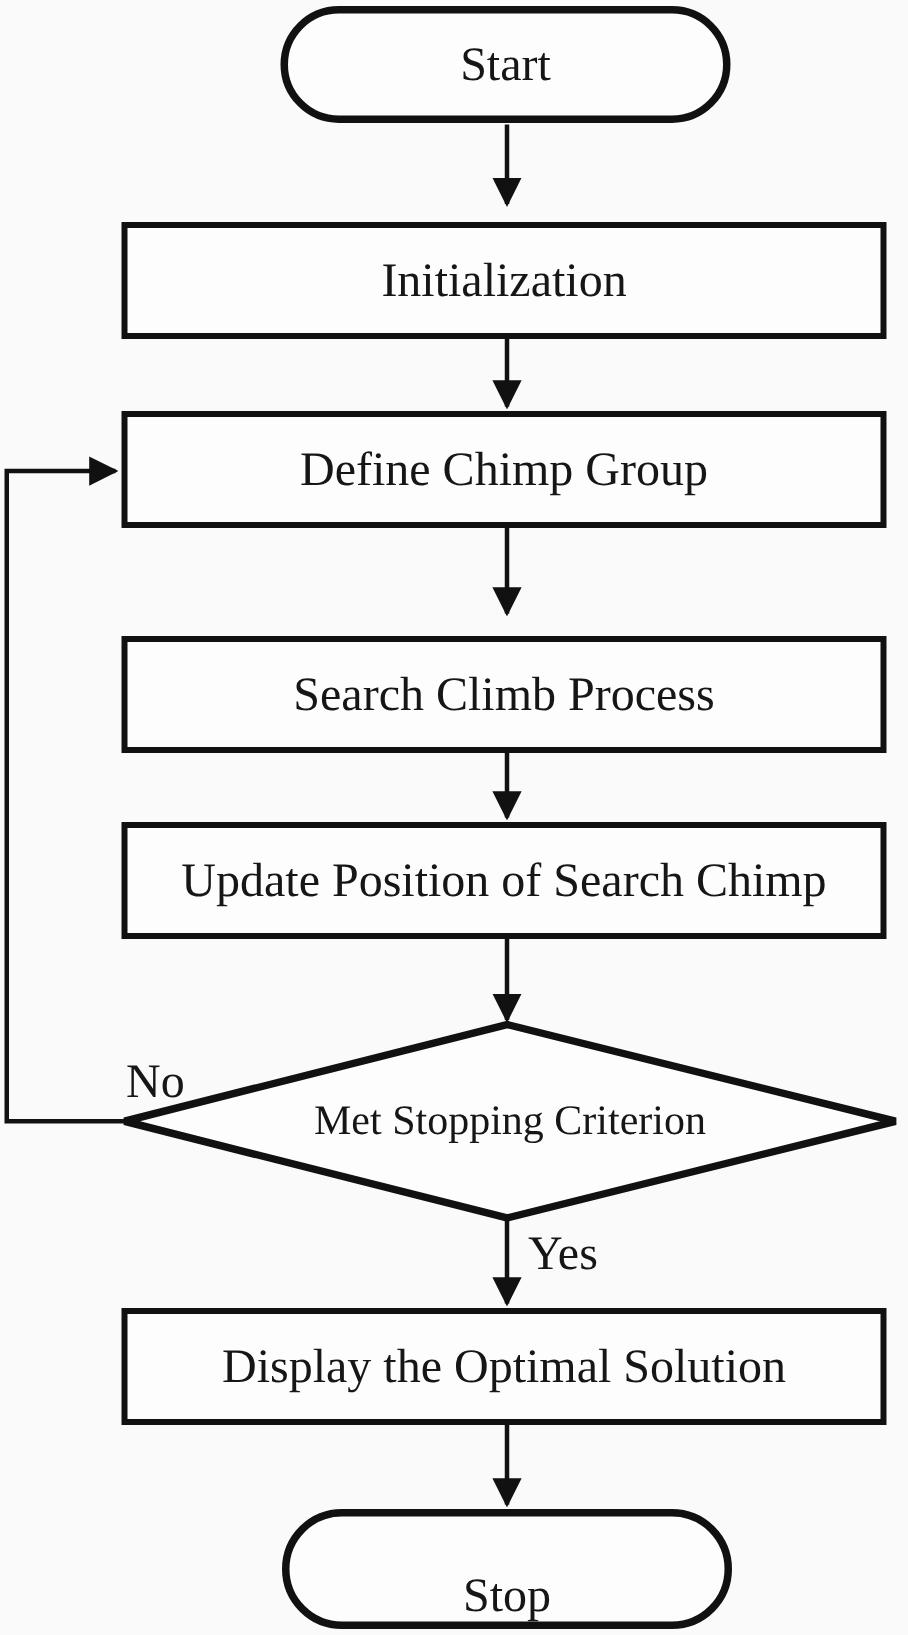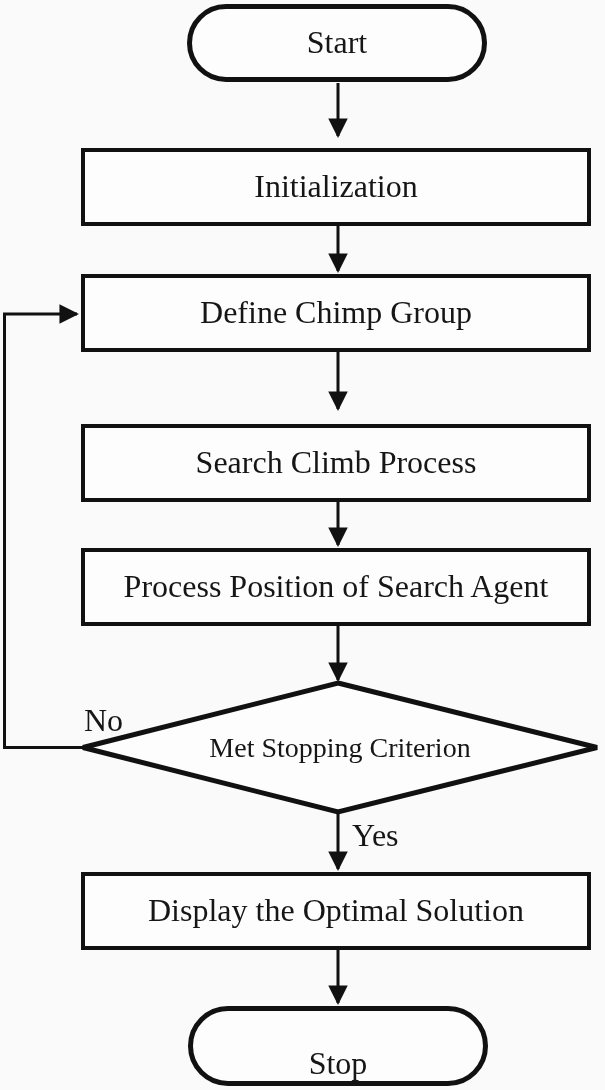--- a/index.html
+++ b/index.html
@@ -123,21 +123,21 @@
 
   <div class="node process" style="top:274px;font-family:Liberation Serif, serif;">
     <span>Define Chimp Group</span>
   </div>
 
   <div class="node process" style="top:412px;margin-top:12px;">
     <span>Search Climb Process</span>
   </div>
 
   <div class="node process" style="top:548px;">
-    <span>Process Position of Search Agent</span>
+    <span>Update Position of Search Chimp</span>
   </div>
 
   <div class="decision-label">
     <span>Met Stopping Criterion</span>
   </div>
 
   <div class="node process" style="top:872px;">
     <span>Display the Optimal Solution</span>
   </div>
 

